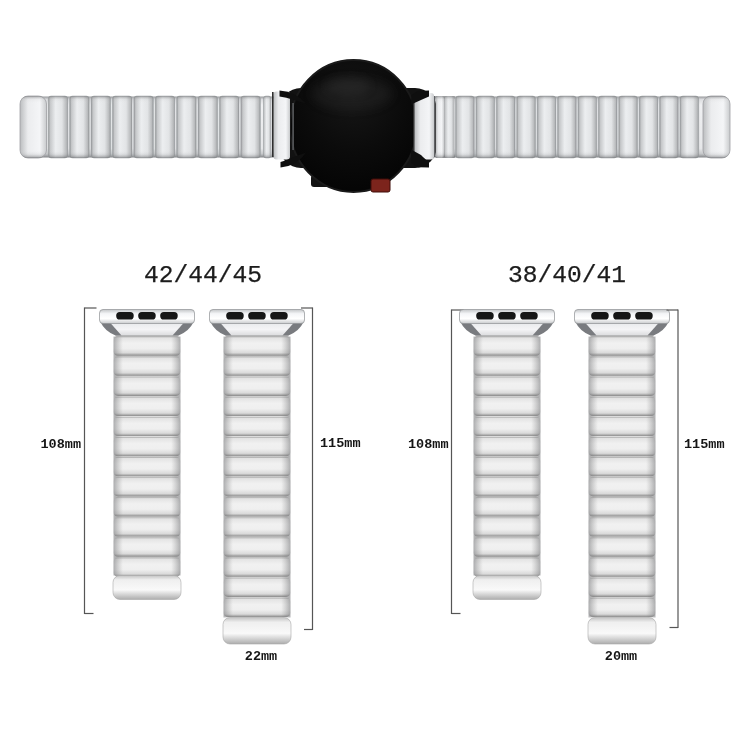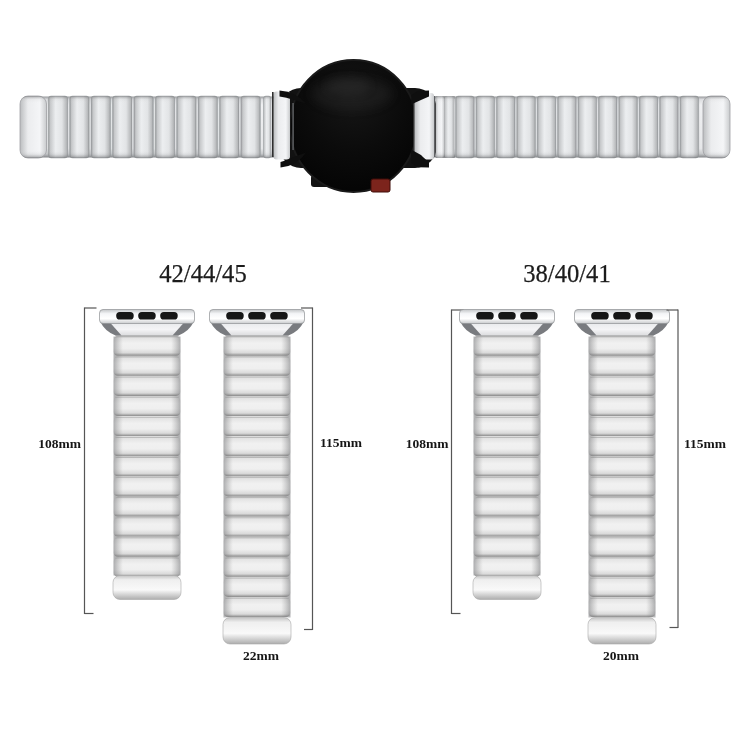--- a/index.html
+++ b/index.html
@@ -1,17 +1,17 @@
 <!DOCTYPE html>
 <html><head>
 <meta charset="utf-8">
 <style>
   html,body { margin:0; padding:0; background:#ffffff; }
   .page { position:relative; width:750px; height:750px; background:#ffffff;
-          font-family:Liberation Serif, serif; overflow:hidden; }
+          font-family:Liberation Mono, monospace; overflow:hidden; }
 </style>
 </head>
 <body>
 <div class="page">
 <svg width="750" height="750" viewBox="0 0 750 750">
 <defs>
   <linearGradient id="linkH" x1="0" y1="0" x2="1" y2="0">
     <stop offset="0" stop-color="#8d8f92"></stop>
     <stop offset="0.1" stop-color="#c5c7c9"></stop>
     <stop offset="0.38" stop-color="#eceef0"></stop>

